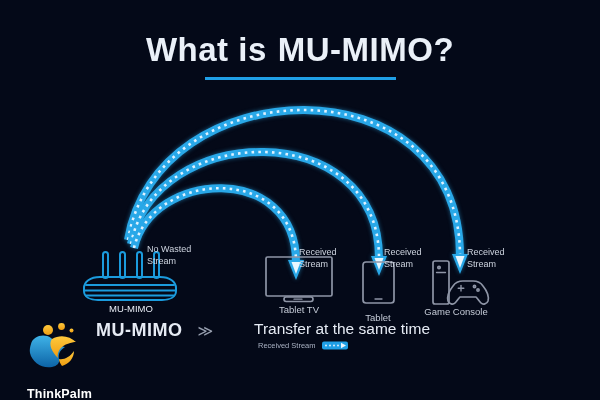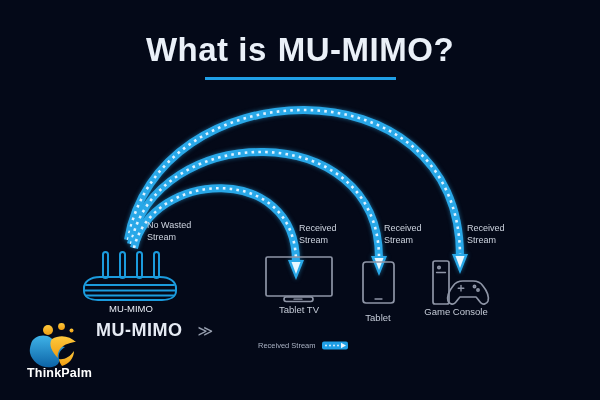--- a/index.html
+++ b/index.html
@@ -3,39 +3,39 @@
 <meta charset="utf-8">
 <style>
   html,body{margin:0;padding:0;background:#040918;}
   #stage{
     position:relative;width:504px;height:400px;overflow:hidden;
     background:#040918;
     font-family:"Liberation Sans", sans-serif;
     -webkit-font-smoothing:antialiased;
   }
   .abs{position:absolute;}
-  .pre{white-space:pre-line;}
+  .pre{white-space:pre-line;margin-top:24px;}
   
   .title-wrap{top:31px;left:0;width:600px;text-align:center;color:#eaf0f8;font-size:33px;letter-spacing:.5px;}
   .title-prefix{font-weight:700;margin-right:11px;}
   .title-highlight{font-weight:800;}
   .title-underline{top:77px;left:205px;width:191px;height:2.5px;background:#1f9fe6;}
   
   .note{font-size:9px;line-height:1.3;color:#ced4df;}
   .dev-label{font-size:9.5px;color:#c6ccd8;transform:translateX(-50%);white-space:nowrap;}
   .router-label{font-size:9.5px;color:#e8edf5;transform:translateX(-50%);}
   
   .mu-row{top:320px;left:96px;display:flex;align-items:center;gap:15px;}
   .mu-big{font-size:18px;font-weight:600;color:#e6ebf4;letter-spacing:.5px;}
   .mu-chevrons{font-size:15px;color:#98a0b0;}
   .transfer{top:320px;left:254px;font-size:15.5px;color:#e6ebf4;}
   .legend-row{top:341px;left:258px;display:flex;align-items:center;gap:6px;}
   .legend-label{font-size:7.5px;color:#a9b1c2;}
   
-  .brand-name{top:366px;left:27px;font-size:12.5px;font-weight:700;color:#ffffff;letter-spacing:.2px;}
+  .brand-name{top:387px;left:27px;font-size:12.5px;font-weight:700;color:#ffffff;letter-spacing:.2px;}
   svg{display:block;}
 </style>
 </head>
 <body>
 
 <div id="stage">
 
   <svg class="abs" width="600" height="400" viewBox="0 0 600 400" style="top:0;left:0;">
     <defs>
       <linearGradient id="logoBlue" x1="0" y1="0" x2="0" y2="1">
@@ -134,20 +134,21 @@
   <div class="abs router-label" style="top:303px;left:131px;">MU-MIMO</div>
   <div class="abs dev-label" style="top:304px;left:299px;">Tablet TV</div>
   <div class="abs dev-label" style="top:312px;left:378px;">Tablet</div>
   <div class="abs dev-label" style="top:306px;left:456px;text-align:right;">Game Console</div>
   <div class="abs dev-label" style="top:290px;left:519px;">Phone</div>
 
   <div class="abs mu-row">
     <span class="mu-big">MU-MIMO</span>
     <span class="mu-chevrons">≫</span>
   </div>
+  <div class="abs transfer">Transfer at the same time</div>
   <div class="abs legend-row">
     <span class="legend-label">Received Stream</span>
     <svg width="26" height="9" viewBox="0 0 26 9">
       <rect x="0" y="0.5" width="26" height="8" rx="2" fill="#1f9fe6"></rect>
       <circle cx="4" cy="4.5" r="0.9" fill="#eaf6ff"></circle>
       <circle cx="8" cy="4.5" r="0.9" fill="#eaf6ff"></circle>
       <circle cx="12" cy="4.5" r="0.9" fill="#eaf6ff"></circle>
       <circle cx="16" cy="4.5" r="0.9" fill="#eaf6ff"></circle>
       <polygon points="19,1.8 24,4.5 19,7.2" fill="#eaf6ff"></polygon>
     </svg>

